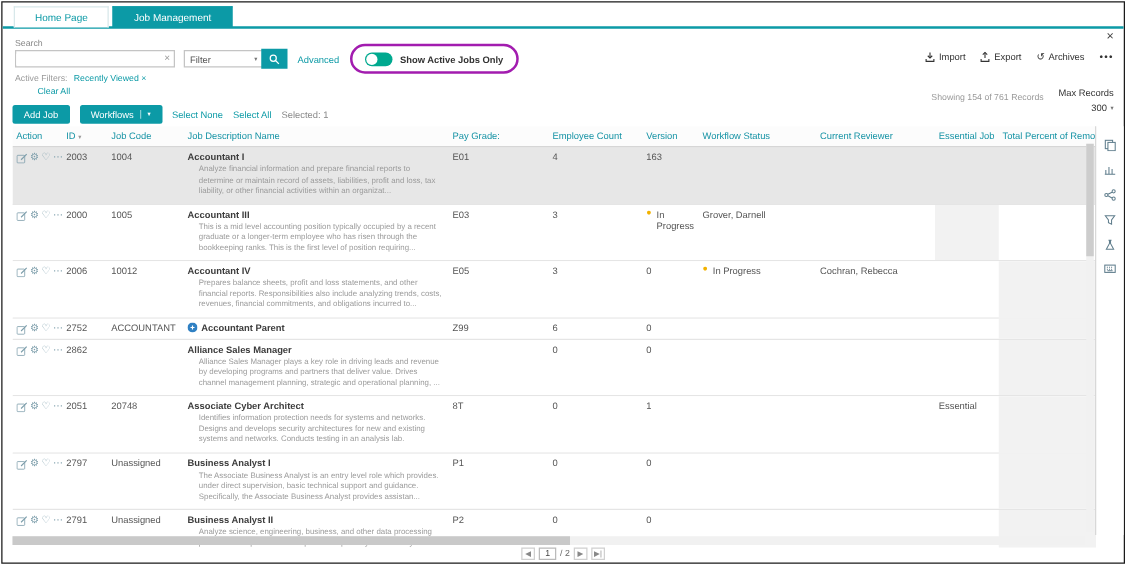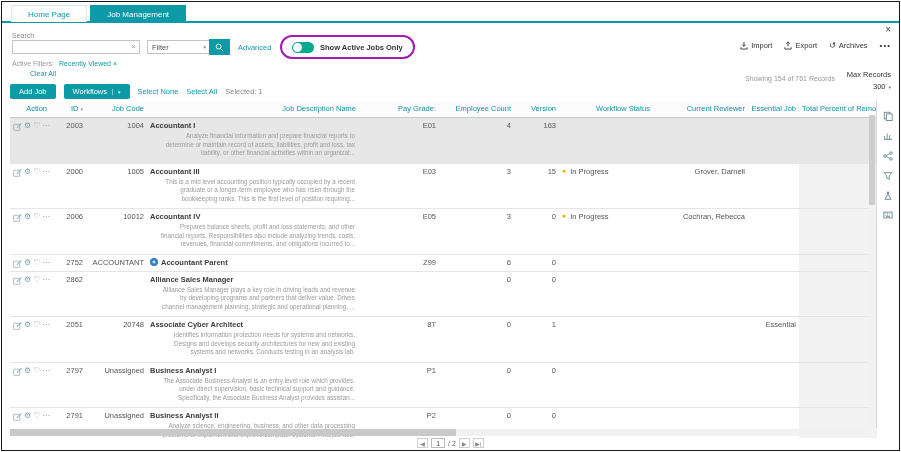--- a/index.html
+++ b/index.html
@@ -44,21 +44,21 @@
   .max-records-value { font-size:7.5px; color:#333; margin-top:3px; display:flex; justify-content:flex-end; align-items:center; gap:3px; }
 
   
   .actions-row { position:absolute; top:82px; left:8px; display:flex; align-items:center; gap:8px; }
   .btn { background:#0c9aa6; color:#fff; font-size:7.5px; padding:3px 9px; border-radius:2px; border:none; font-family:inherit; display:flex; align-items:center; gap:5px; }
   .btn .chev-w { font-size:5px; color:#fff; border-left:1px solid rgba(255,255,255,.5); padding-left:5px; }
   .link { font-size:7.5px; color:#0c9aa6; }
   .selected-count { font-size:7.5px; color:#888; }
 
   
-  .table-area { position:absolute; left:8px; top:99px; width:867px; bottom:12px; overflow:hidden;text-align:right; }
+  .table-area { position:absolute; left:8px; top:99px; width:867px; bottom:12px; overflow:hidden; }
   .grid { display:grid; grid-template-columns:40px 36px 61px 212px 80px 75px 45px 94px 95px 51px 78px; }
   .thead { border-bottom:1px solid #c9c9c9; background:#fcfcfc; }
   .hcell { font-size:7.5px; color:#1693a5; padding:3px 3px 4px; white-space:nowrap; overflow:hidden; }
   .sort { font-size:5px; color:#999; margin-left:2px; }
   .trow { border-bottom:1px solid #e5e5e5; background:#fff; }
   .trow.selected { background:#e7e7e7; }
   .cell { font-size:7.5px; color:#555; padding:3px 3px; overflow:hidden; }
   .action-cell { display:flex; gap:2px; align-items:flex-start; padding-top:4px; }
   .act { font-size:8px; line-height:1; color:#7d9eab; }
   .name-cell { padding-right:4px; }
@@ -235,21 +235,20 @@
           <div class="cell">2000</div>
           <div class="cell">1005</div>
           <div class="cell name-cell">
             <div class="job-name">
               <span>Accountant III</span>
             </div>
             <div class="job-desc">This is a mid level accounting position typically occupied by a recent graduate or a longer-term employee who has risen through the bookkeeping ranks.  This is the first level of position requiring...</div>
           </div>
           <div class="cell">E03</div>
           <div class="cell">3</div>
-          <div class="cell">15</div>
           <div class="cell status-cell">
             <span class="dot">●</span>
             <span>In Progress</span>
           </div>
           <div class="cell">Grover, Darnell</div>
           <div class="cell"></div>
           <div class="cell remote-cell"></div>
         </div>
         <div class="grid trow">
           <div class="cell action-cell">

